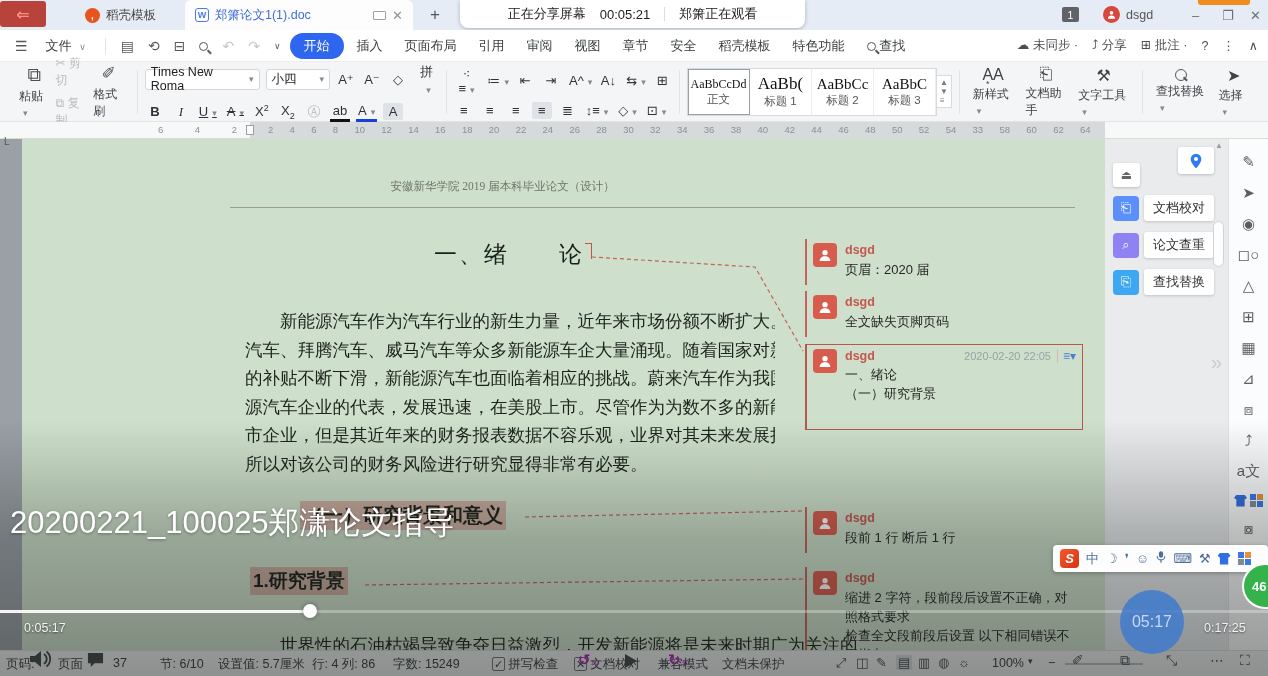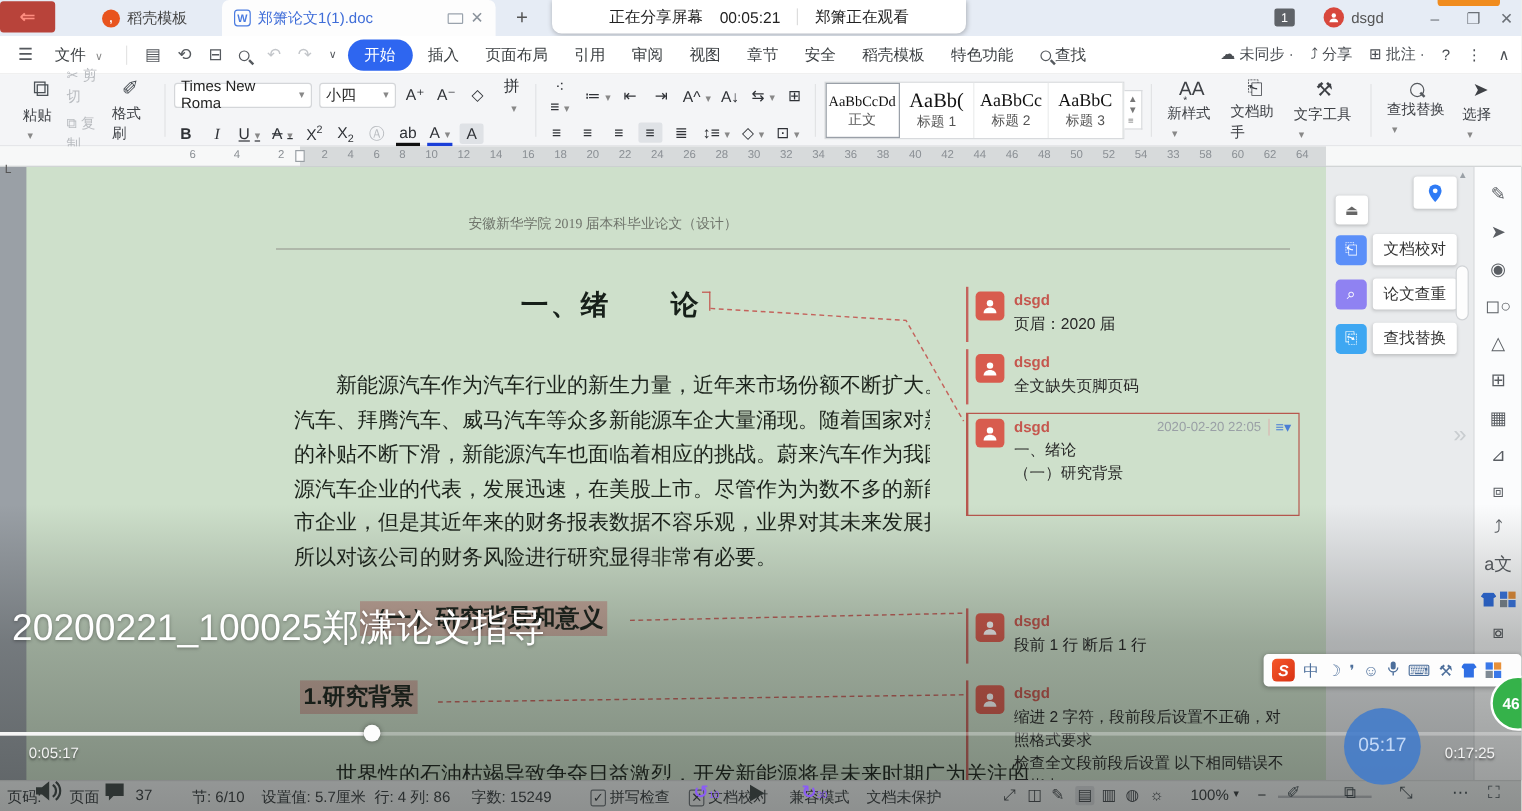--- a/index.html
+++ b/index.html
@@ -61,21 +61,21 @@
   #ruler-nums{position:absolute;left:18px;top:2px;right:14px;display:flex;justify-content:space-between}
   .indent-marker{position:absolute;left:246px;top:3px;width:8px;height:10px;background:#fdfdfd;border:1px solid #9aa0a5}
   #tabsel{position:absolute;left:4px;top:136px;color:#555;font-size:10px;z-index:5}
   
   #main{position:absolute;left:0;top:139px;width:1268px;height:511px;background:#9aa0a6;overflow:hidden}
   #page{position:absolute;left:22px;top:0;width:1083px;height:511px;background:#cee0cb}
   #side-panel{position:absolute;left:1105px;top:0;width:123px;height:511px;background:#e9ebed}
   #right-strip{position:absolute;left:1228px;top:0;width:40px;height:511px;background:#fbfcfd;border-left:1px solid #e2e3e5;display:flex;flex-direction:column;align-items:center;padding-top:14px;gap:13px;color:#5a5e63;font-size:15px}
   #doc-header{position:absolute;left:230px;top:40px;width:545px;text-align:center;font-family:"Liberation Serif","DejaVu Serif",serif;font-size:11.5px;color:#6f746b}
   #header-line{position:absolute;left:230px;top:68px;width:845px;border-bottom:1px solid #9b9e96}
-  #doc-title{position:absolute;left:245px;top:100px;width:528px;text-align:center;font-size:23px;font-weight:bold;color:#17201a;letter-spacing:2px}
+  #doc-title{position:absolute;left:245px;top:100px;width:528px;text-align:center;font-size:23px;font-weight:normal;color:#17201a;letter-spacing:2px}
   #title-anchor{position:absolute;left:585px;top:104px;width:7px;height:16px;border-top:1.5px solid #c4534b;border-right:1.5px solid #c4534b}
   #doc-body{position:absolute;left:245px;top:168px;width:530px;font-family:"Liberation Serif","DejaVu Serif",serif;font-size:17.5px;color:#1d241d}
   .dline{height:28.6px;line-height:28.6px;white-space:nowrap;text-align:justify;text-align-last:justify;overflow:hidden}
   .dline.first{text-indent:2em}
   .dline.last{text-align-last:left}
   #doc-h1{position:absolute;left:300px;top:362px;font-size:20px;font-weight:bold;color:#1c231c;background:rgba(198,122,117,.5);padding:1px 3px}
   #doc-h2{position:absolute;left:250px;top:428px;font-size:19px;font-weight:bold;color:#1c231c;background:rgba(198,122,117,.5);padding:1px 3px}
   #doc-last{position:absolute;left:280px;top:494px;font-family:"Liberation Serif","DejaVu Serif",serif;font-size:17.5px;color:#1d241d;white-space:nowrap}
   
   .comment{position:absolute;left:805px;width:278px;display:flex;gap:8px;padding:4px 6px 6px 6px;border-left:2px solid #c4635c}
@@ -112,21 +112,21 @@
   #shade{position:absolute;left:0;top:420px;width:1268px;height:256px;background:linear-gradient(180deg,rgba(18,22,20,0) 0%,rgba(18,22,20,.28) 45%,rgba(18,22,20,.44) 100%);pointer-events:none;z-index:30}
   #watermark{position:absolute;left:10px;top:502px;z-index:40;color:#fff;font-size:31px;letter-spacing:0;text-shadow:0 1px 3px rgba(0,0,0,.35)}
   #progress{position:absolute;left:0;top:610px;width:1268px;height:3px;background:rgba(255,255,255,.3);z-index:40}
   #progress-played{width:303px;height:3px;background:#f5f5f5}
   #progress-handle{position:absolute;left:303px;top:604px;width:14px;height:14px;border-radius:50%;background:#fdfdfd;box-shadow:0 0 4px rgba(0,0,0,.4);z-index:41}
   .vtime{position:absolute;z-index:40;color:#f2f2f2;font-size:12.5px;text-shadow:0 1px 2px rgba(0,0,0,.5)}
   #timer-circle{position:absolute;left:1120px;top:590px;width:64px;height:64px;border-radius:50%;background:rgba(62,122,204,.85);z-index:42;display:flex;align-items:center;justify-content:center;color:rgba(215,232,255,.85);font-size:16px}
   #green-badge{position:absolute;left:1242px;top:563px;width:46px;height:46px;border-radius:50%;background:#35b24a;border:2px solid #fff;z-index:42;color:#fff;font-size:13px;font-weight:bold;display:flex;align-items:center;justify-content:flex-start;padding-left:8px}
   #ime-bar{position:absolute;left:1053px;top:545px;width:215px;height:27px;background:#fdfdfd;border-radius:4px;box-shadow:0 1px 4px rgba(0,0,0,.3);z-index:41;display:flex;align-items:center;gap:7px;padding:0 7px;color:#4d6f9b;font-size:13px}
   .slogo{width:19px;height:19px;border-radius:4px;background:linear-gradient(135deg,#f5582a,#d93214);color:#fff;font-weight:bold;font-style:italic;font-size:13px;display:flex;align-items:center;justify-content:center}
-  .pctl{position:absolute;z-index:40;color:#8b5cf6;font-size:15px;font-weight:bold}
+  .pctl{position:absolute;z-index:40;color:#701a75;font-size:15px;font-weight:bold}
   .pctl small{font-size:8px;font-weight:normal}
   .play-tri{width:0;height:0;border-left:12px solid #2e3433;border-top:7px solid transparent;border-bottom:7px solid transparent}
   .vic{position:absolute;z-index:40;color:#30373a;font-size:14px}
 </style>
 </head>
 <body>
 
 <div id="titlebar">
   <div class="tab" id="tab-home">
       <span>首页</span>

